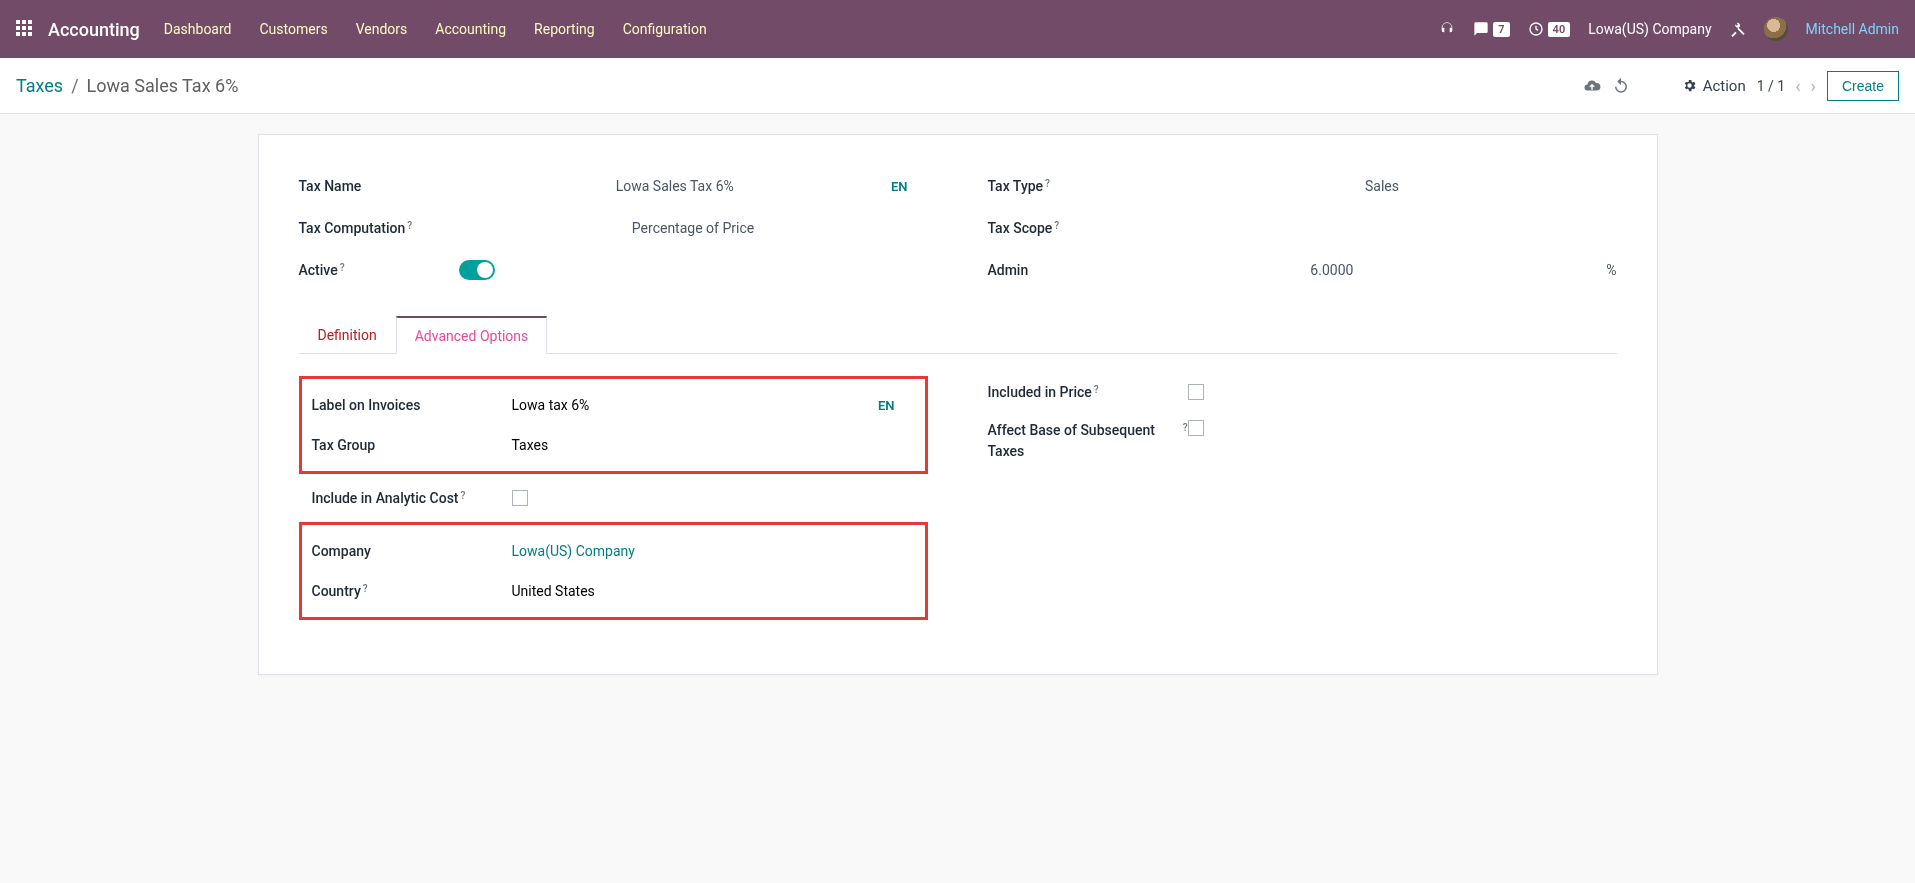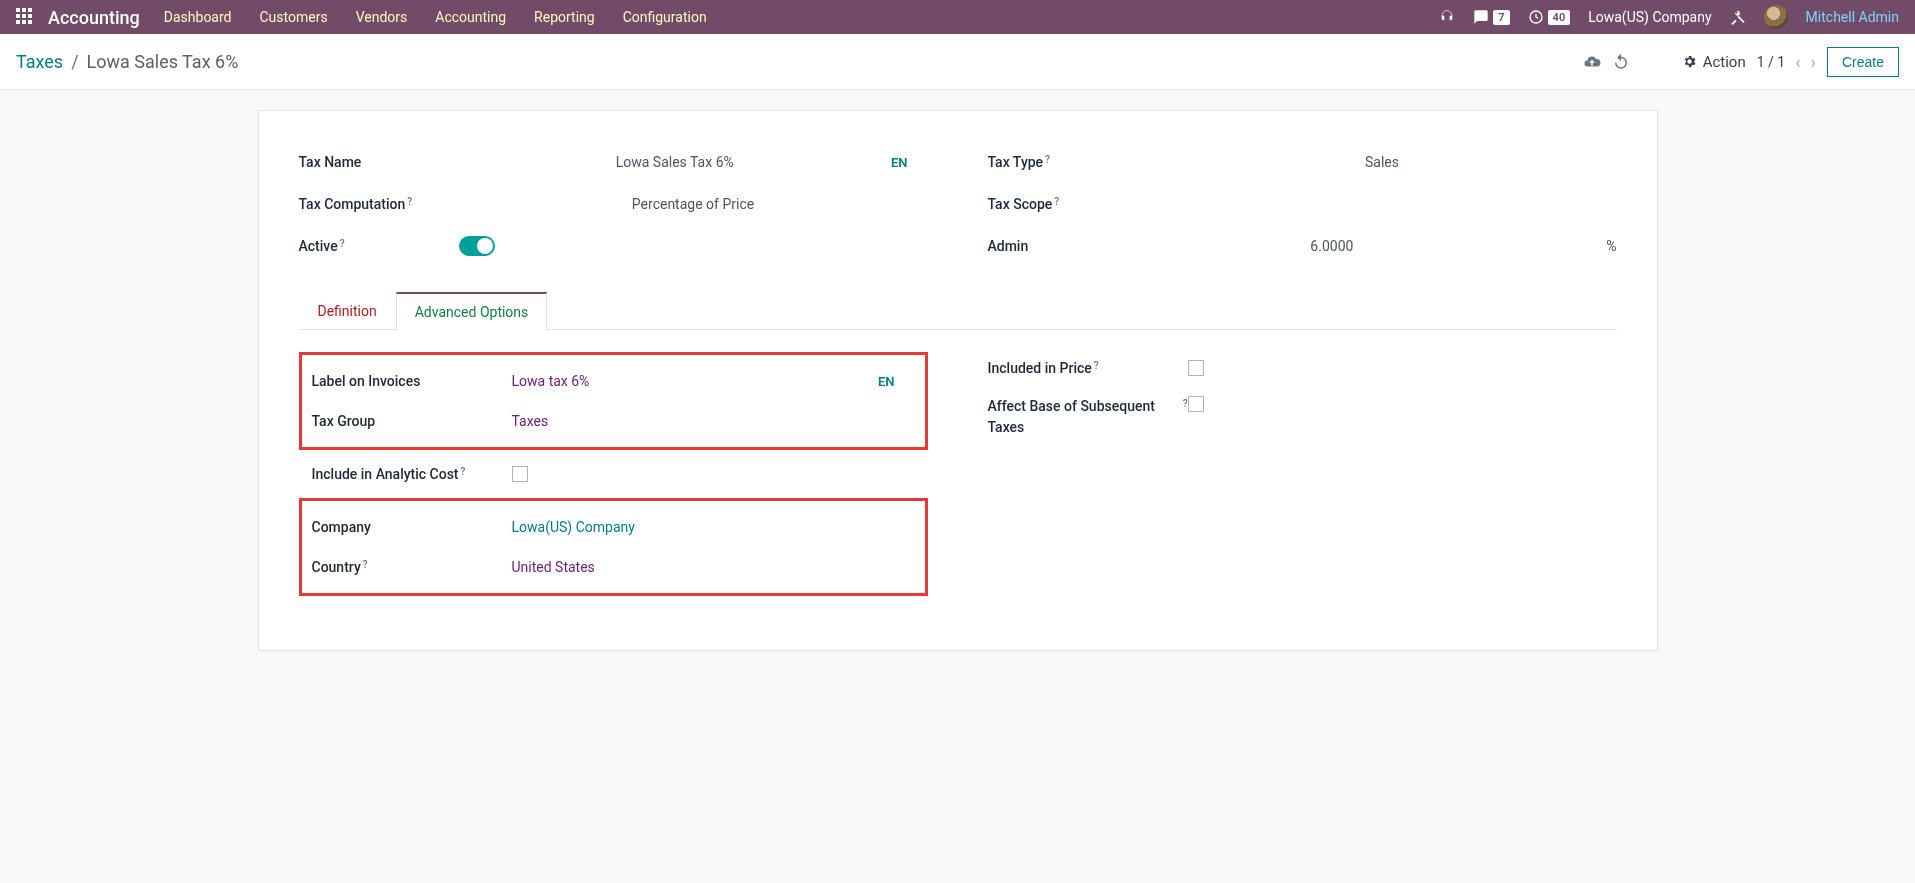--- a/index.html
+++ b/index.html
@@ -1,19 +1,19 @@
 <!DOCTYPE html>
 <html><head>
 <meta charset="utf-8">
 <style>
 * { box-sizing: border-box; margin: 0; padding: 0; }
 body { font-family: -apple-system, BlinkMacSystemFont, "Segoe UI", Roboto, sans-serif; background: #f9f9f9; color: #374151; font-size: 14px; }
 
 
-.topnav { background: #714B67; color: #fff; height: 34px; display: flex; align-items: center; padding: 0 16px; }
+.topnav { background: #714B67; color: #fff; height: 58px; display: flex; align-items: center; padding: 0 16px; }
 .topnav .apps { width: 18px; height: 18px; display: grid; grid-template-columns: repeat(3,4px); grid-template-rows: repeat(3,4px); gap: 2px; margin-right: 14px; cursor: pointer; }
 .topnav .apps span { background: #fff; width: 4px; height: 4px; }
 .topnav .brand { font-size: 18px; font-weight: 500; margin-right: 24px; }
 .topnav .menu { display: flex; gap: 28px; }
 .topnav .menu a { color: #fef9c3; text-decoration: none; font-size: 14px; cursor: pointer; }
 .topnav .spacer { flex: 1; }
 .topnav .right { display: flex; align-items: center; gap: 18px; }
 .topnav .icon-slot { display: flex; align-items: center; gap: 4px; cursor: pointer; }
 .topnav .badge { background: #fff; color: #714B67; font-size: 11px; font-weight: 600; padding: 1px 5px; border-radius: 2px; }
 .topnav .company { color: #fff; font-size: 14px; }
@@ -47,28 +47,28 @@
 .field .value { color: #4b5563; font-size: 14px; flex: 1; }
 .field .lang { color: #017e84; font-weight: 600; margin-left: auto; margin-right: 20px; cursor: pointer; font-size: 13px; }
 .toggle { width: 36px; height: 20px; background: #00a09d; border-radius: 10px; position: relative; cursor: pointer; }
 .toggle::after { content: ''; position: absolute; right: 2px; top: 2px; width: 16px; height: 16px; background: #fff; border-radius: 50%; }
 .checkbox { width: 16px; height: 16px; border: 1px solid #adb5bd; background: #fff; cursor: pointer; display: inline-block; }
 .pct { margin-left: 90px; color: #4b5563; }
 
 
 .tabs { display: flex; border-bottom: 1px solid #dee2e6; margin-top: 24px; }
 .tab { padding: 10px 18px; font-size: 14px; color: #b91c1c; cursor: pointer; border: 1px solid transparent; border-bottom: none; position: relative; top: 1px; }
-.tab.active { color: #15803d; border-color: #dee2e6; background: #fff; border-top: 2px solid #714B67; }
+.tab.active { color: #ec4899; border-color: #dee2e6; background: #fff; border-top: 2px solid #714B67; }
 
 
 .adv-grid { display: grid; grid-template-columns: 1fr 1fr; gap: 0 60px; margin-top: 18px; }
 .adv-field { display: flex; align-items: center; min-height: 40px; }
 .adv-field .label { width: 200px; font-weight: 500; color: #1f2937; font-size: 14px; display: flex; align-items: baseline; }
 .adv-field .label .help { font-size: 10px; color: #6c757d; margin-left: 2px; cursor: help; position: relative; top: -4px; }
-.adv-field .value { color: #701a75; font-size: 14px; }
+.adv-field .value { color: #000000; font-size: 14px; }
 .adv-field .value.link { color: #017e84; cursor: pointer; }
 .adv-field .lang { color: #017e84; font-weight: 600; margin-left: auto; margin-right: 20px; cursor: pointer; font-size: 13px; }
 
 .highlight-box { border: 3px solid #e53935; padding: 6px 10px; margin: 4px 0; }
 </style>
 </head>
 <body>
 
 <div class="topnav">
   <div class="apps">

